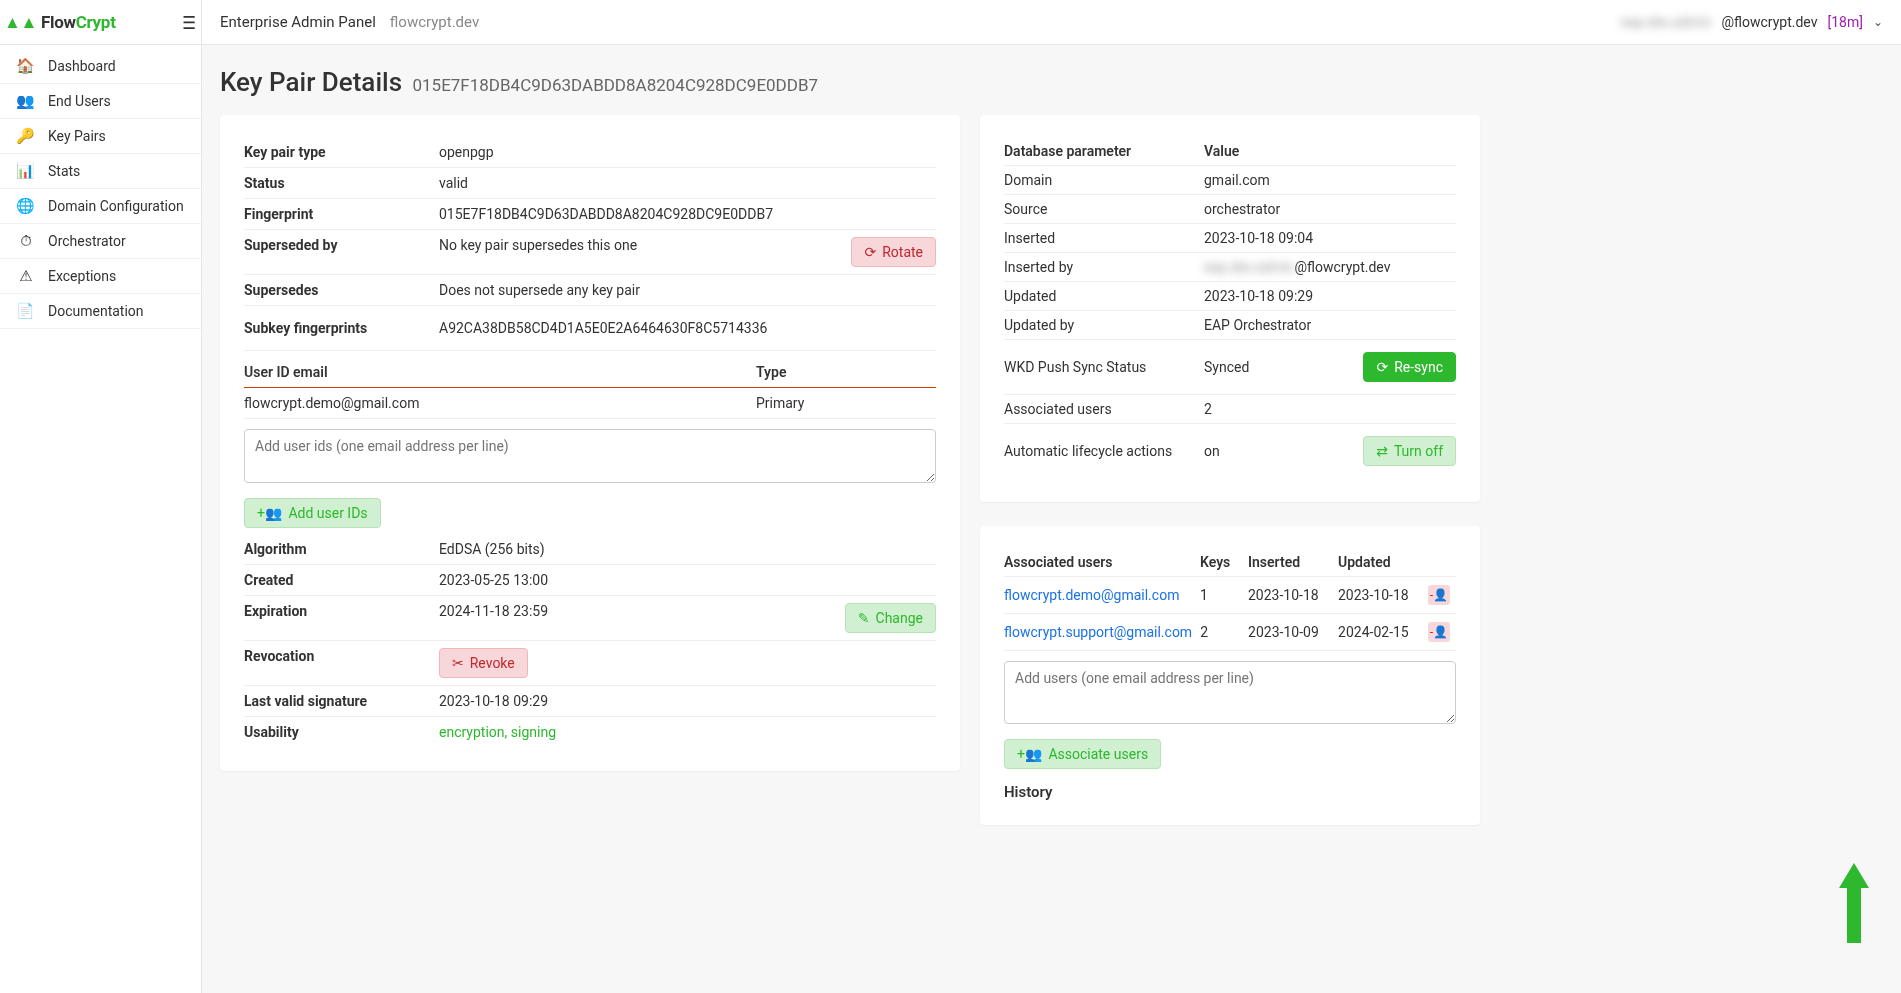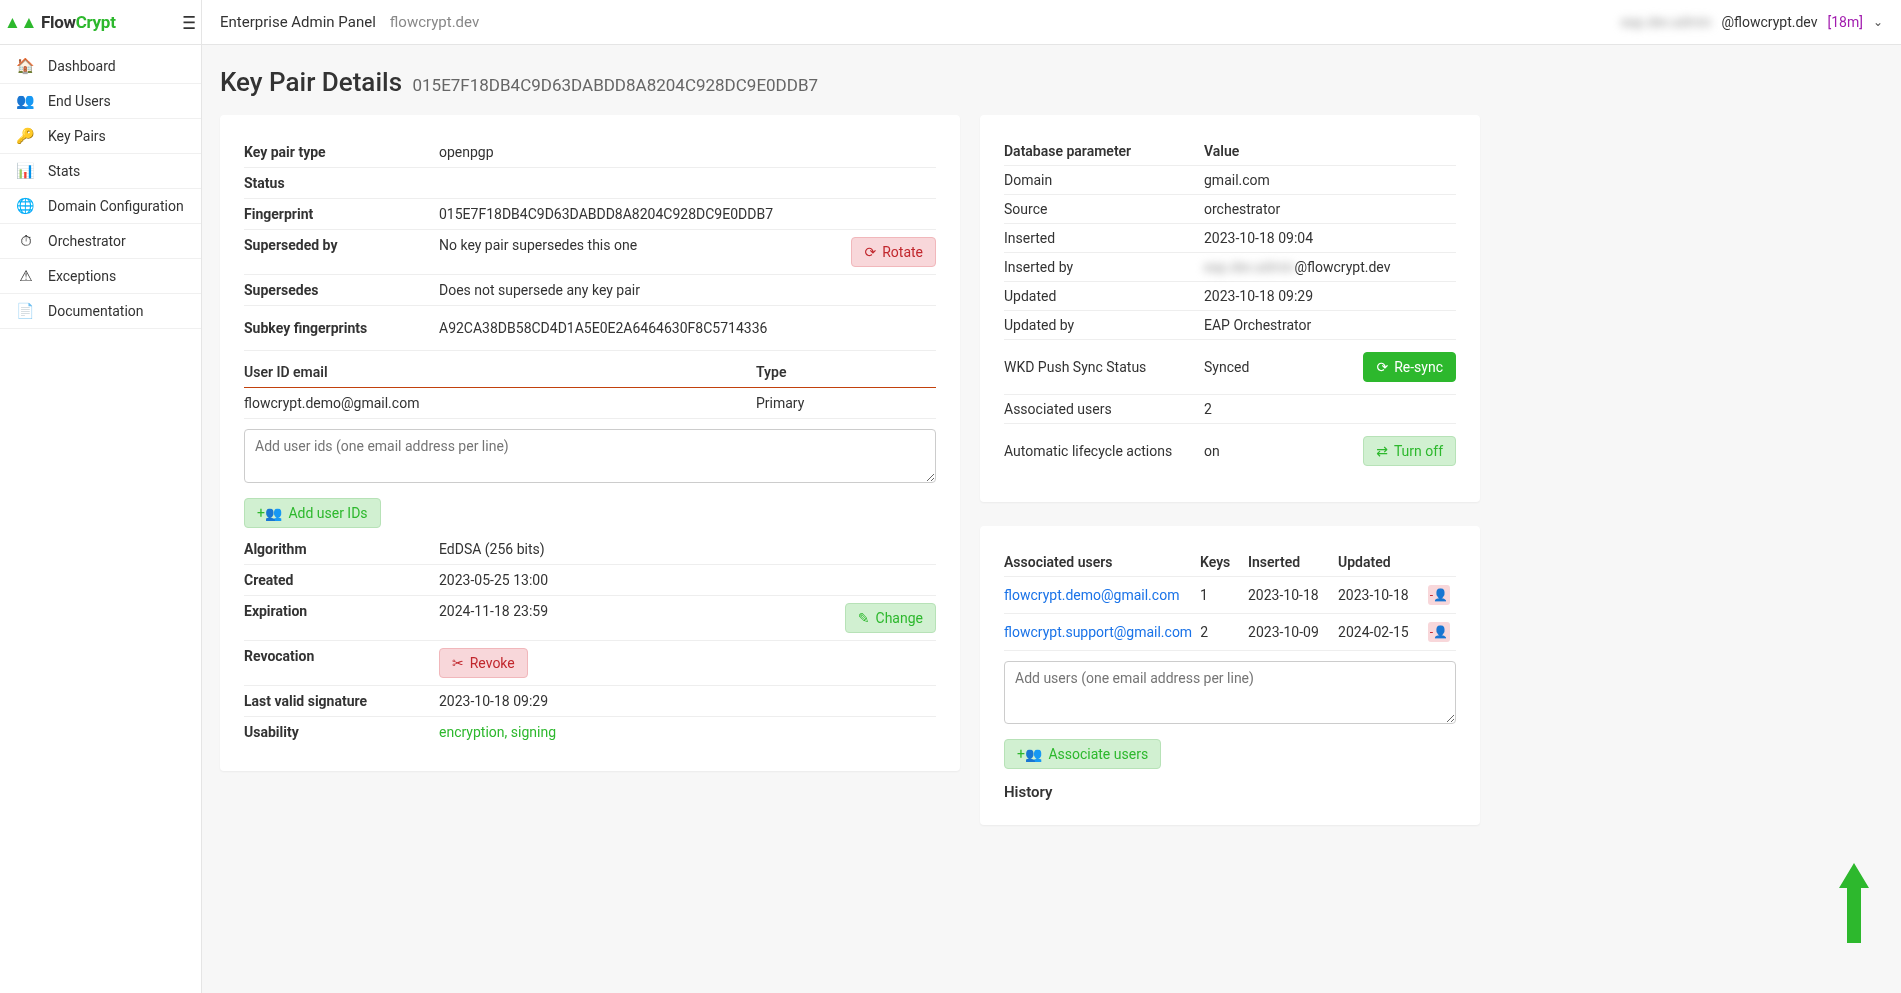--- a/index.html
+++ b/index.html
@@ -144,20 +144,21 @@
 
       <div class="cols">
 
         <div class="card card-left">
           <div class="row">
             <div class="label">Key pair type</div>
             <div class="value">openpgp</div>
           </div>
           <div class="row">
             <div class="label">Status</div>
+            <div class="value green">valid</div>
           </div>
           <div class="row">
             <div class="label">Fingerprint</div>
             <div class="value">015E7F18DB4C9D63DABDD8A8204C928DC9E0DDB7</div>
           </div>
           <div class="row">
             <div class="label">Superseded by</div>
             <div class="value">No key pair supersedes this one</div>
             <div class="actions">
               <button class="btn btn-red-outline">

